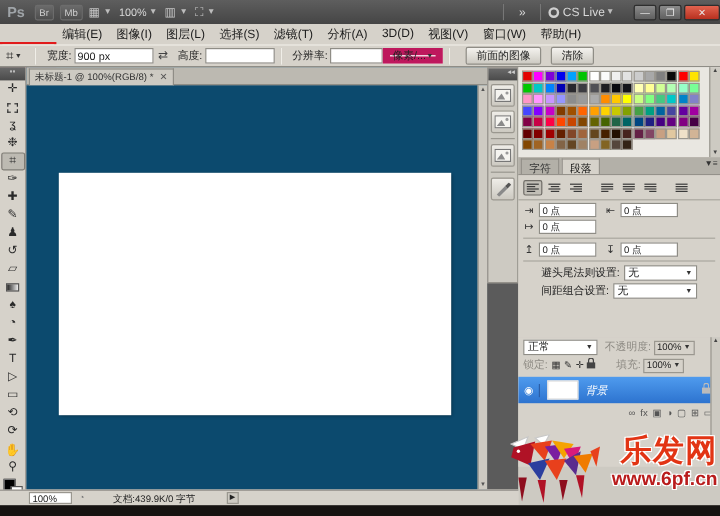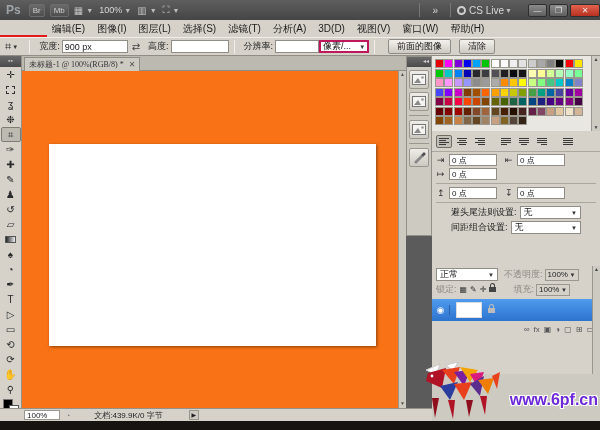--- a/index.html
+++ b/index.html
@@ -37,21 +37,21 @@
   
   .optionsbar { position:absolute; left:0; top:37px; width:600px; height:19px; background:#d6d2ca;
                 border-top:1px solid #efede7; border-bottom:1px solid #8f8d86;
                 display:flex; align-items:center; font-size:9px; color:#222; }
   .opt-tool { font-size:11px; margin:0 1px 0 5px; }
   .opt-dd { font-size:6px; margin-right:6px; color:#333; }
   .opt-label { margin:0 2px 0 4px; white-space:nowrap; }
   .opt-input { height:13px; background:#fff; border:1px solid #8f8d86; font-size:9px;
                color:#222; padding:0 2px; display:flex; align-items:center; }
   .swap-ico { margin:0 4px; font-size:10px; color:#444; }
-  .opt-select { height:13px; background:#fff; border:2px solid #be185d; font-size:9px;
+  .opt-select { height:13px; background:#fff; border:6px solid #be185d; font-size:9px;
                 display:flex; align-items:center; justify-content:space-between; padding:0 2px; }
   .opt-btn { height:15px; border:1px solid #8f8d86; border-radius:2px;
              background:linear-gradient(#f4f2ee,#cdcac2); padding:0 8px; font-size:9px;
              display:flex; align-items:center; margin-left:8px; white-space:nowrap; }
   .opt-sep { width:1px; height:14px; background:#a8a59d; border-right:1px solid #f0eee8; margin:0 5px; }
 
   
   .toolbar { position:absolute; left:0; top:56px; width:22px; height:352px;
              background:#d6d2ca; border-right:1px solid #94918a; }
   .tool-grip { height:11px; background:linear-gradient(#6a6a6a,#4a4a4a); color:#bbb;
@@ -61,21 +61,21 @@
   .tool.sel { background:#bdbab2; border:1px solid #7f7c75; border-radius:2px; }
   .t-marquee { width:9px; height:8px; border:1px dashed #333; }
   .t-grad { width:11px; height:7px; border:1px solid #555; background:linear-gradient(90deg,#222,#eee); }
   .fgbg { position:relative; width:16px; height:16px; margin:2px auto 0; }
   .fgbg .fg { position:absolute; left:0; top:0; width:10px; height:10px; background:#000;
               border:1px solid #777; }
   .fgbg .bg { position:absolute; right:0; bottom:0; width:10px; height:10px; background:#fff;
               border:1px solid #555; }
 
   
-  .canvas-area { position:absolute; left:22px; top:56px; width:384px; height:352px; background:#f97316;font-family:Liberation Serif, serif; }
+  .canvas-area { position:absolute; left:22px; top:56px; width:384px; height:352px; background:#0c4a6e; }
   .tabstrip { position:absolute; left:0; top:0; width:100%; height:15px; background:#bcb9b1;
               border-bottom:1px solid #8f8d86; }
   .doc-tab { position:absolute; left:2px; top:1px; height:14px; background:#cdcac2;
              border:1px solid #8f8d86; border-bottom:none; display:flex; align-items:center;
              font-size:8px; color:#333; padding:0 4px; }
   .doc-tab .x { margin-left:5px; color:#555; font-size:8px; }
   .doc-canvas { position:absolute; left:27px; top:88px; width:327px; height:202px; background:#fff;
                 box-shadow:1px 1px 3px rgba(0,0,0,.45); }
   .vscroll { position:absolute; right:0; top:15px; width:8px; height:337px; background:#cdcac2;
              border-left:1px solid #9a978f; font-size:5px; color:#555; text-align:center; }
@@ -155,21 +155,21 @@
   .status-ico { margin:0 6px; color:#777; font-size:7px; }
   .status-doc { margin-left:18px; }
   .status-arrow { margin-left:26px; width:10px; height:10px; border:1px solid #9a978f;
                   background:#cdcac2; font-size:6px; text-align:center; line-height:9px; }
   .bottombar { position:absolute; left:0; top:421px; width:600px; height:9px; background:#161311; }
 
   
   .watermark { position:absolute; right:0; top:358px; width:180px; height:63px; z-index:30; }
   .wm-title { position:absolute; right:2px; top:0px; font-size:26px; font-weight:bold; color:#e23414;
               letter-spacing:1px; text-shadow:1px 1px 0 #fff,-1px -1px 0 #fff,1px -1px 0 #fff,-1px 1px 0 #fff; }
-  .wm-url { position:absolute; right:2px; top:33px; font-size:16px; font-weight:bold; color:#6d28d9;
+  .wm-url { position:absolute; right:2px; top:33px; font-size:16px; font-weight:bold; color:#b91c1c;
             text-shadow:1px 1px 0 #fff,-1px -1px 0 #fff,1px -1px 0 #fff,-1px 1px 0 #fff; }
   .wm-bull { position:absolute; left:0; top:4px; }
 </style>
 </head>
 <body>
 
 <div id="app">
 
   <div class="titlebar">
     <span class="ps-logo">Ps</span>
@@ -429,20 +429,25 @@
             <div class="swatch" style="background: rgb(200, 160, 130);"></div>
             <div class="swatch" style="background: rgb(130, 100, 35);"></div>
             <div class="swatch" style="background: rgb(85, 70, 60);"></div>
             <div class="swatch" style="background: rgb(50, 35, 22);"></div>
           </div>
         <div class="sw-scroll">▲<span style="position:absolute;bottom:1px;left:0;right:0">▼</span></div>
       </div>
     </div>
 
     <div>
+      <div class="panel-tabs">
+        <span class="ptab">字符</span>
+        <span class="ptab active">段落</span>
+        <span class="pmenu">▼≡</span>
+      </div>
       <div class="para-body">
         <div class="align-row" id="align-row">
             <div class="align-btn sel" style="align-items: flex-start;">
               <div class="bar" style="width: 10px;"></div>
               <div class="bar" style="width: 7px;"></div>
               <div class="bar" style="width: 10px;"></div>
               <div class="bar" style="width: 7px;"></div>
             </div>
             <div class="align-btn" style="align-items: center;">
               <div class="bar" style="width: 10px;"></div>
@@ -537,20 +542,21 @@
           <span class="mini-lock"></span>
           <span class="gray" style="margin-left:14px">填充:</span>
           <span class="mini-box" style="margin-left:2px">
             <span>100%</span>
             <span class="opt-dd" style="margin:0">▼</span>
           </span>
         </div>
         <div class="layer-row">
           <span class="eye-cell">◉</span>
           <span class="layer-thumb"></span>
+          <span class="layer-name">背景</span>
           <span class="mini-lock layer-lock" style="filter:invert(1)"></span>
         </div>
         <div class="layers-footer">
           <span>∞</span>
           <span>fx</span>
           <span>▣</span>
           <span>◑</span>
           <span>▢</span>
           <span>⊞</span>
           <span>▭</span>
@@ -581,16 +587,17 @@
       <polygon points="34,22 52,20 44,38" fill="#e8401c"></polygon>
       <polygon points="50,22 64,14 60,34" fill="#5a2d8e"></polygon>
       <polygon points="58,18 74,16 68,32" fill="#f07c00"></polygon>
       <polygon points="72,14 80,10 77,27" fill="#e8401c"></polygon>
       <polygon points="12,36 19,36 15,56" fill="#8e0e1e"></polygon>
       <polygon points="28,38 35,38 33,57" fill="#b01226"></polygon>
       <polygon points="46,38 53,38 49,55" fill="#8e0e1e"></polygon>
       <polygon points="60,34 67,34 65,53" fill="#b01226"></polygon>
       <circle cx="12" cy="14" r="1.4" fill="#fff"></circle>
     </svg>
+    <span class="wm-title">乐发网</span>
     <span class="wm-url">www.6pf.cn</span>
   </div>
 
 </div>
 
 </body></html>

